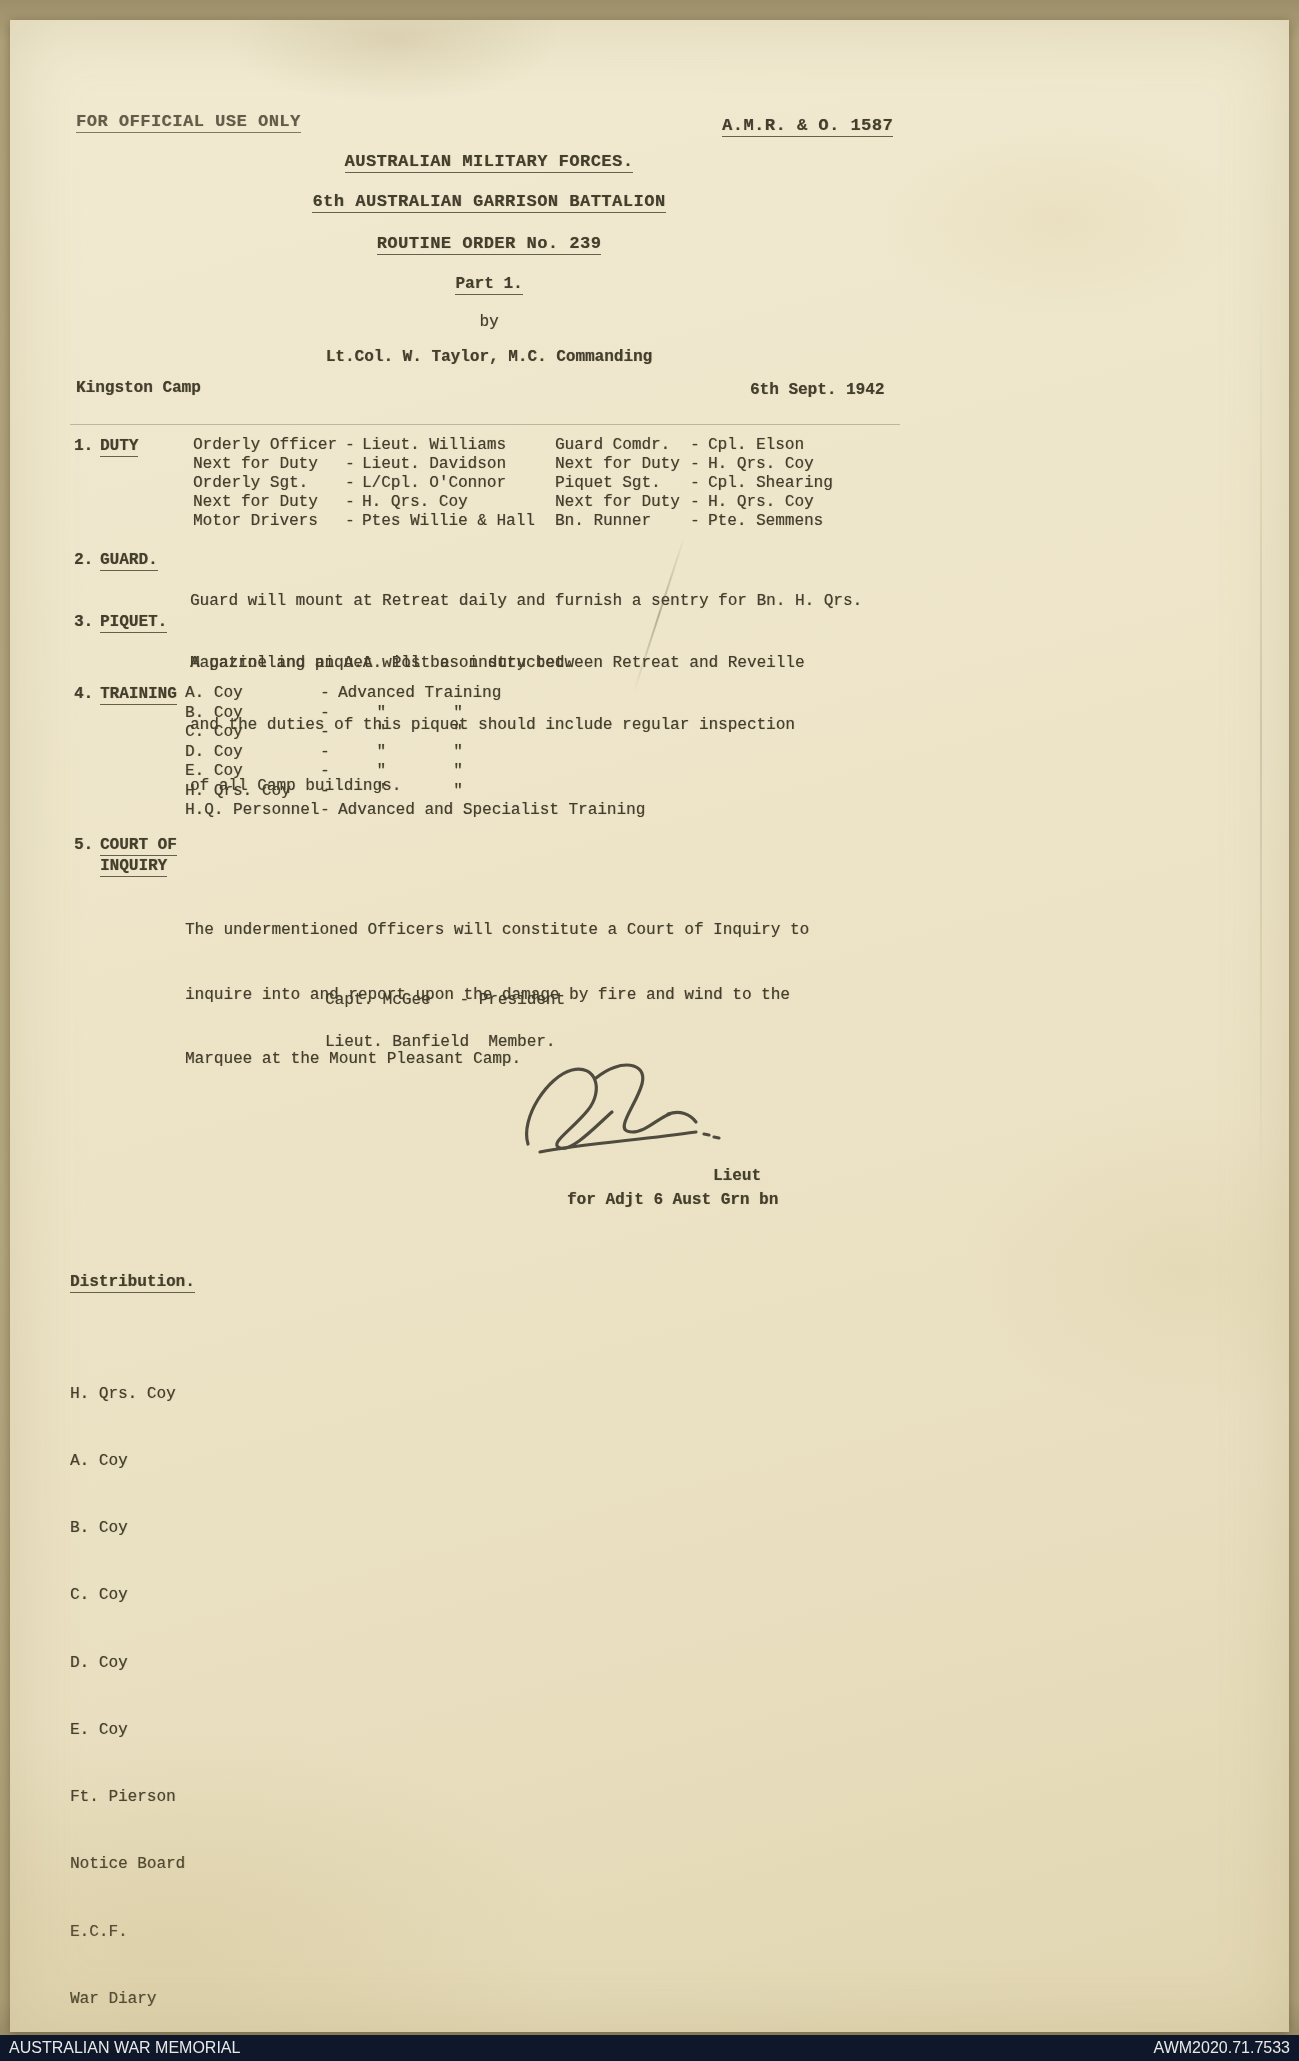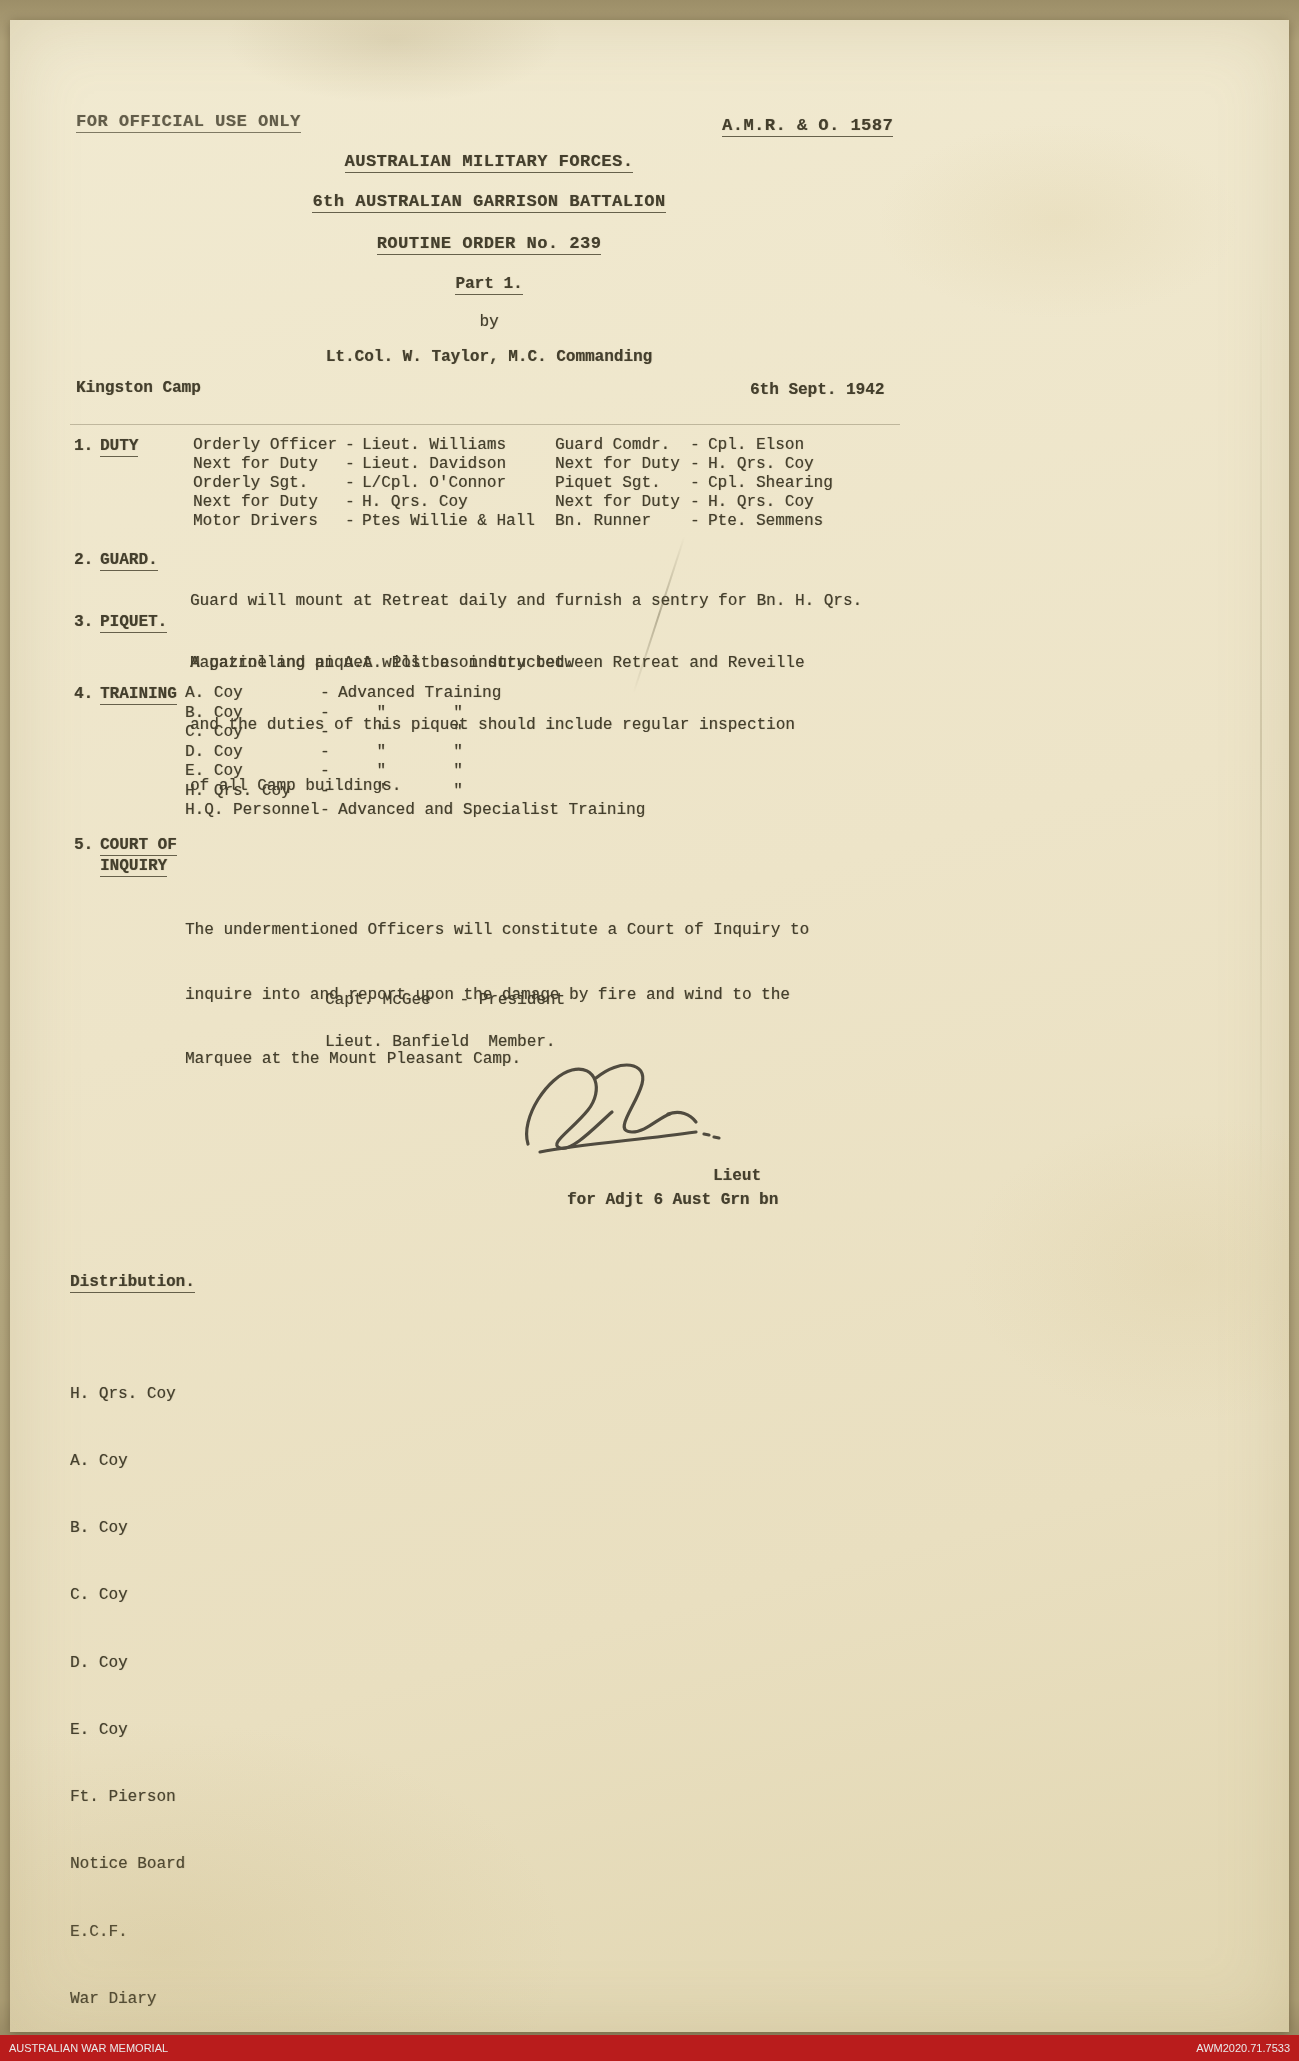--- a/index.html
+++ b/index.html
@@ -43,22 +43,22 @@
   .court-par div{white-space:pre;}
   .hrule{position:absolute;left:60px;top:404px;width:830px;height:1px;background:rgba(90,80,55,.32);}
   .crease1{position:absolute;left:648px;top:512px;width:2px;height:165px;transform:rotate(18deg);
       background:linear-gradient(rgba(90,82,55,0),rgba(90,82,55,.38),rgba(90,82,55,0));}
   .crease2{position:absolute;left:1250px;top:260px;width:2px;height:920px;
       background:linear-gradient(rgba(120,105,70,0),rgba(120,105,70,.22),rgba(120,105,70,0));}
   .sig{position:absolute;left:490px;top:1028px;width:235px;height:130px;}
   .dist-items{margin-top:6px;line-height:22.4px;}
   .dist-items div{white-space:pre;}
   .footer{
-    position:absolute;left:0;bottom:0;width:100%;height:26px;background:#b91c1c;
-    color:#e9e9e9;font-family:"Liberation Sans",sans-serif;font-size:11px;
+    position:absolute;left:0;bottom:0;width:100%;height:26px;background:#0f172a;
+    color:#e9e9e9;font-family:"Liberation Sans",sans-serif;font-size:16px;
     display:flex;align-items:center;justify-content:space-between;padding:0 9px;box-sizing:border-box;
   }
 </style>
 </head>
 <body>
 
 <div class="paper">
 
   <div class="tw h faded" style="left:66px;top:92px"><span class="u">FOR OFFICIAL USE ONLY</span></div>
   <div class="tw h" style="left:712px;top:96px"><span class="u">A.M.R. &amp; O. 1587</span></div>

